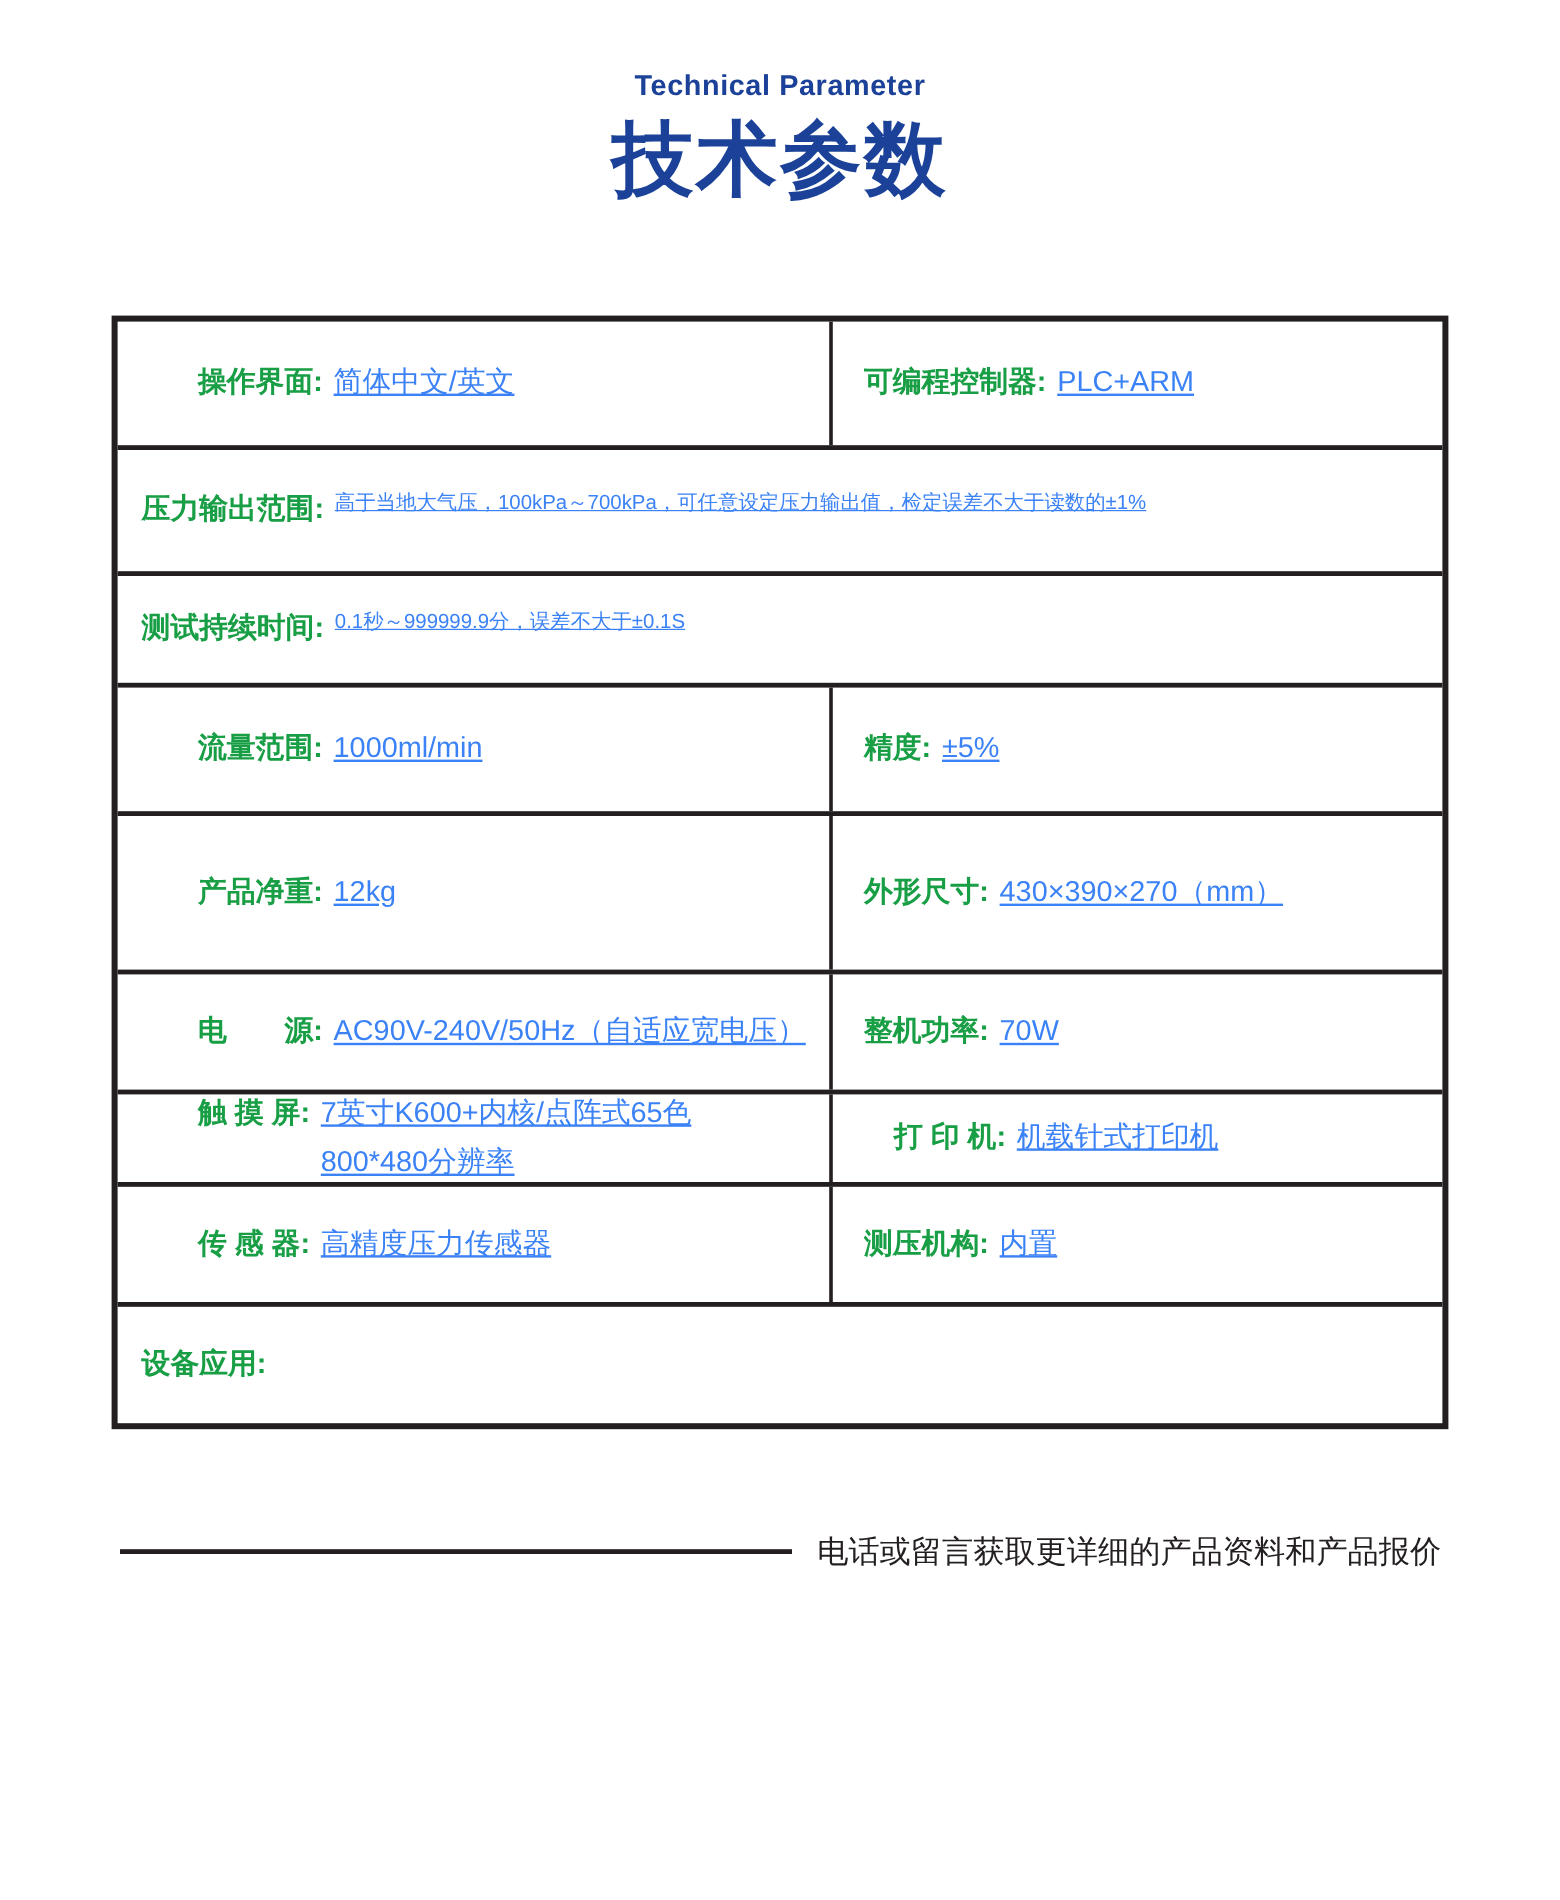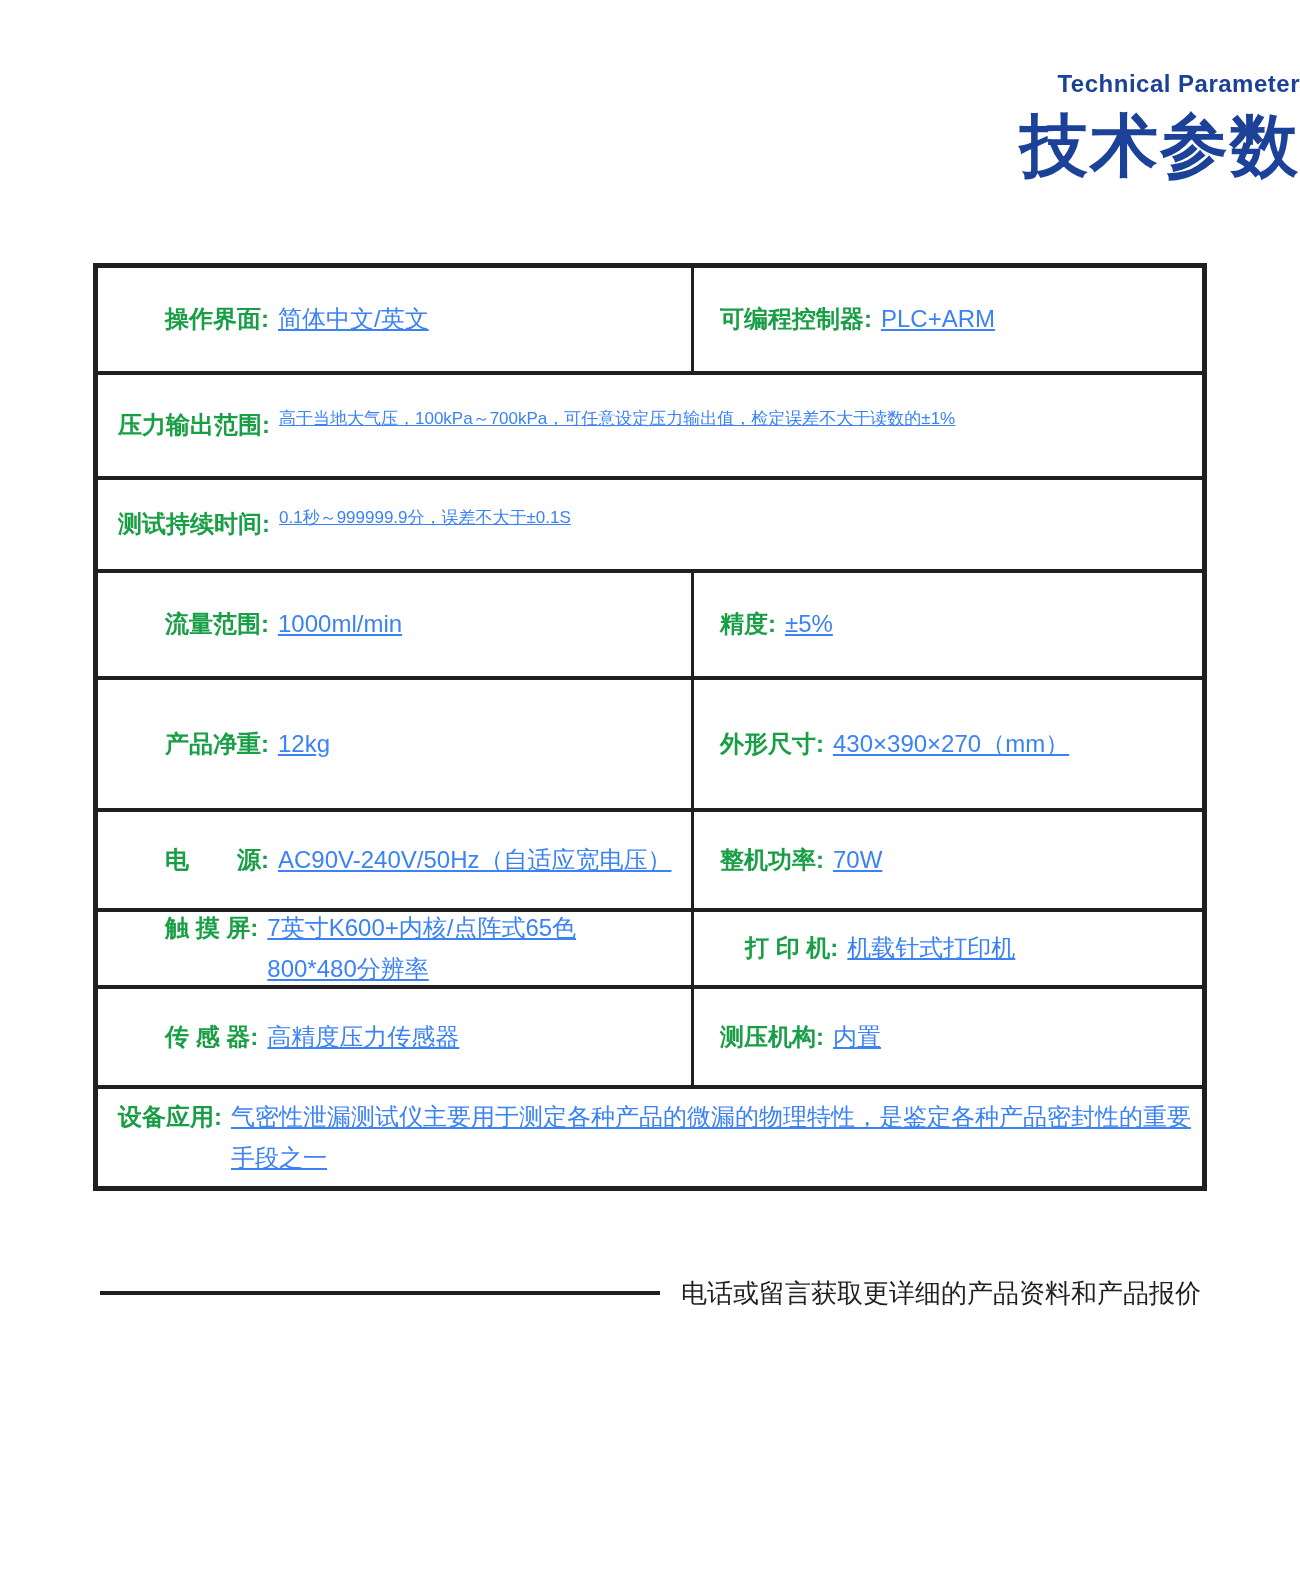--- a/index.html
+++ b/index.html
@@ -5,21 +5,21 @@
   html,body{margin:0;padding:0;background:#ffffff;}
   .page{
     position:relative;
     width:1300px;height:1583px;
     background:#ffffff;
     font-family:"Liberation Sans","DejaVu Sans",sans-serif;
     color:#231f20;
     overflow:hidden;
   }
   
-  .header{position:absolute;top:12px;left:0;width:1300px;text-align:right;}
+  .header{position:absolute;top:0;left:0;width:1300px;text-align:center;}
   .subtitle{
     margin-top:58px;
     font-size:24px;font-weight:bold;
     color:#1b4298;
     letter-spacing:0.5px;
   }
   .title{
     margin-top:10px;
     font-size:68px;font-weight:bold;
     color:#1b4298;
@@ -200,22 +200,20 @@
           <span class="lbl">测压机构:</span>
           <span class="val">内置</span>
         </div>
       </div>
     </div>
 
     <div class="row r9">
       <div class="cell wide">
         <div class="pair">
           <span class="lbl">设备应用:</span>
-          <span class="val">气密性泄漏测试仪主要用于测定各种产品的微漏的物理特性，是鉴定各种产品密封性的重要
-手段之一</span>
         </div>
       </div>
     </div>
 
   </div>
 
   <div class="footer-line"></div>
   <div class="footer-note">电话或留言获取更详细的产品资料和产品报价</div>
 
 </div>

